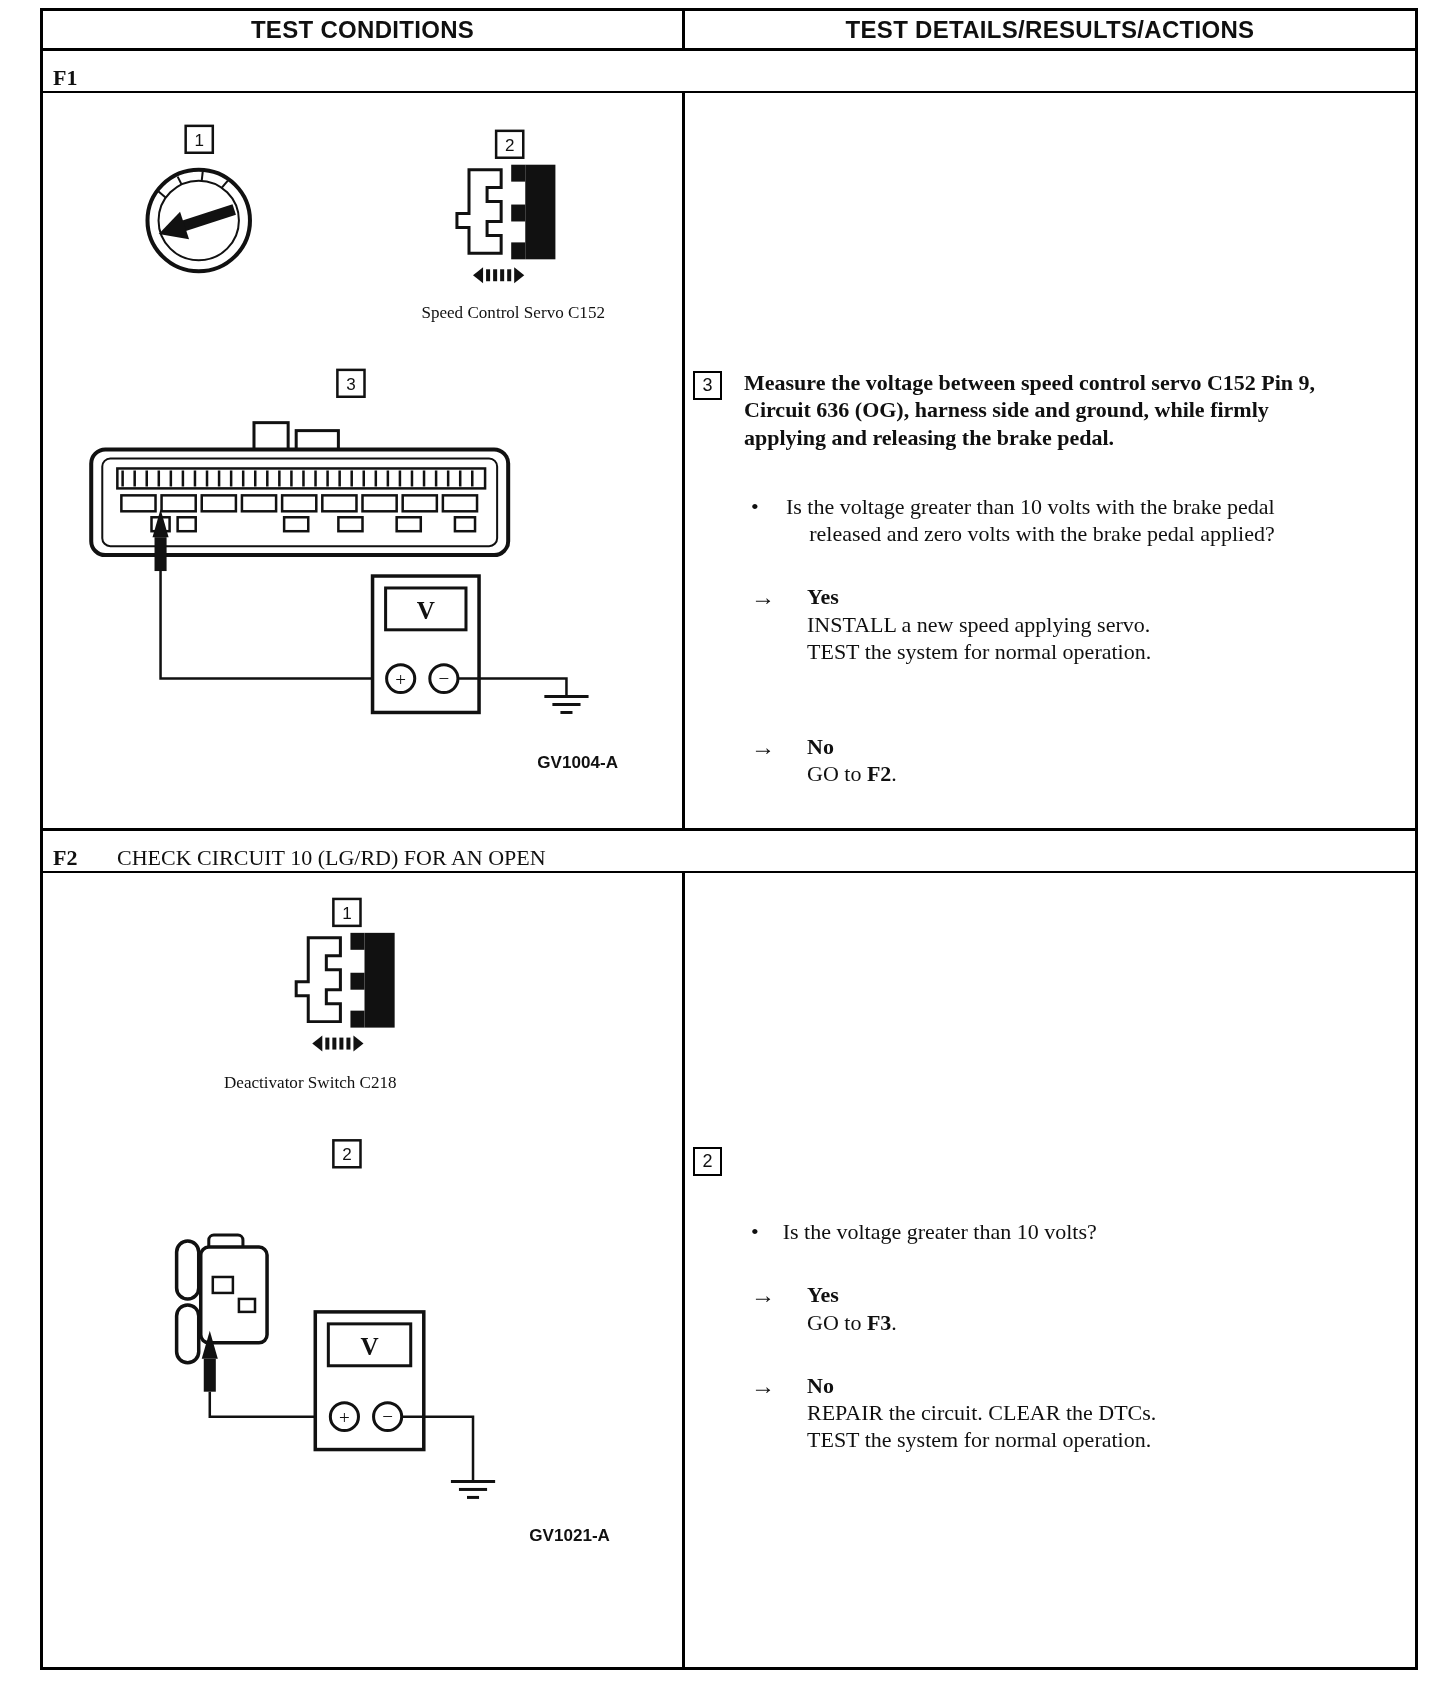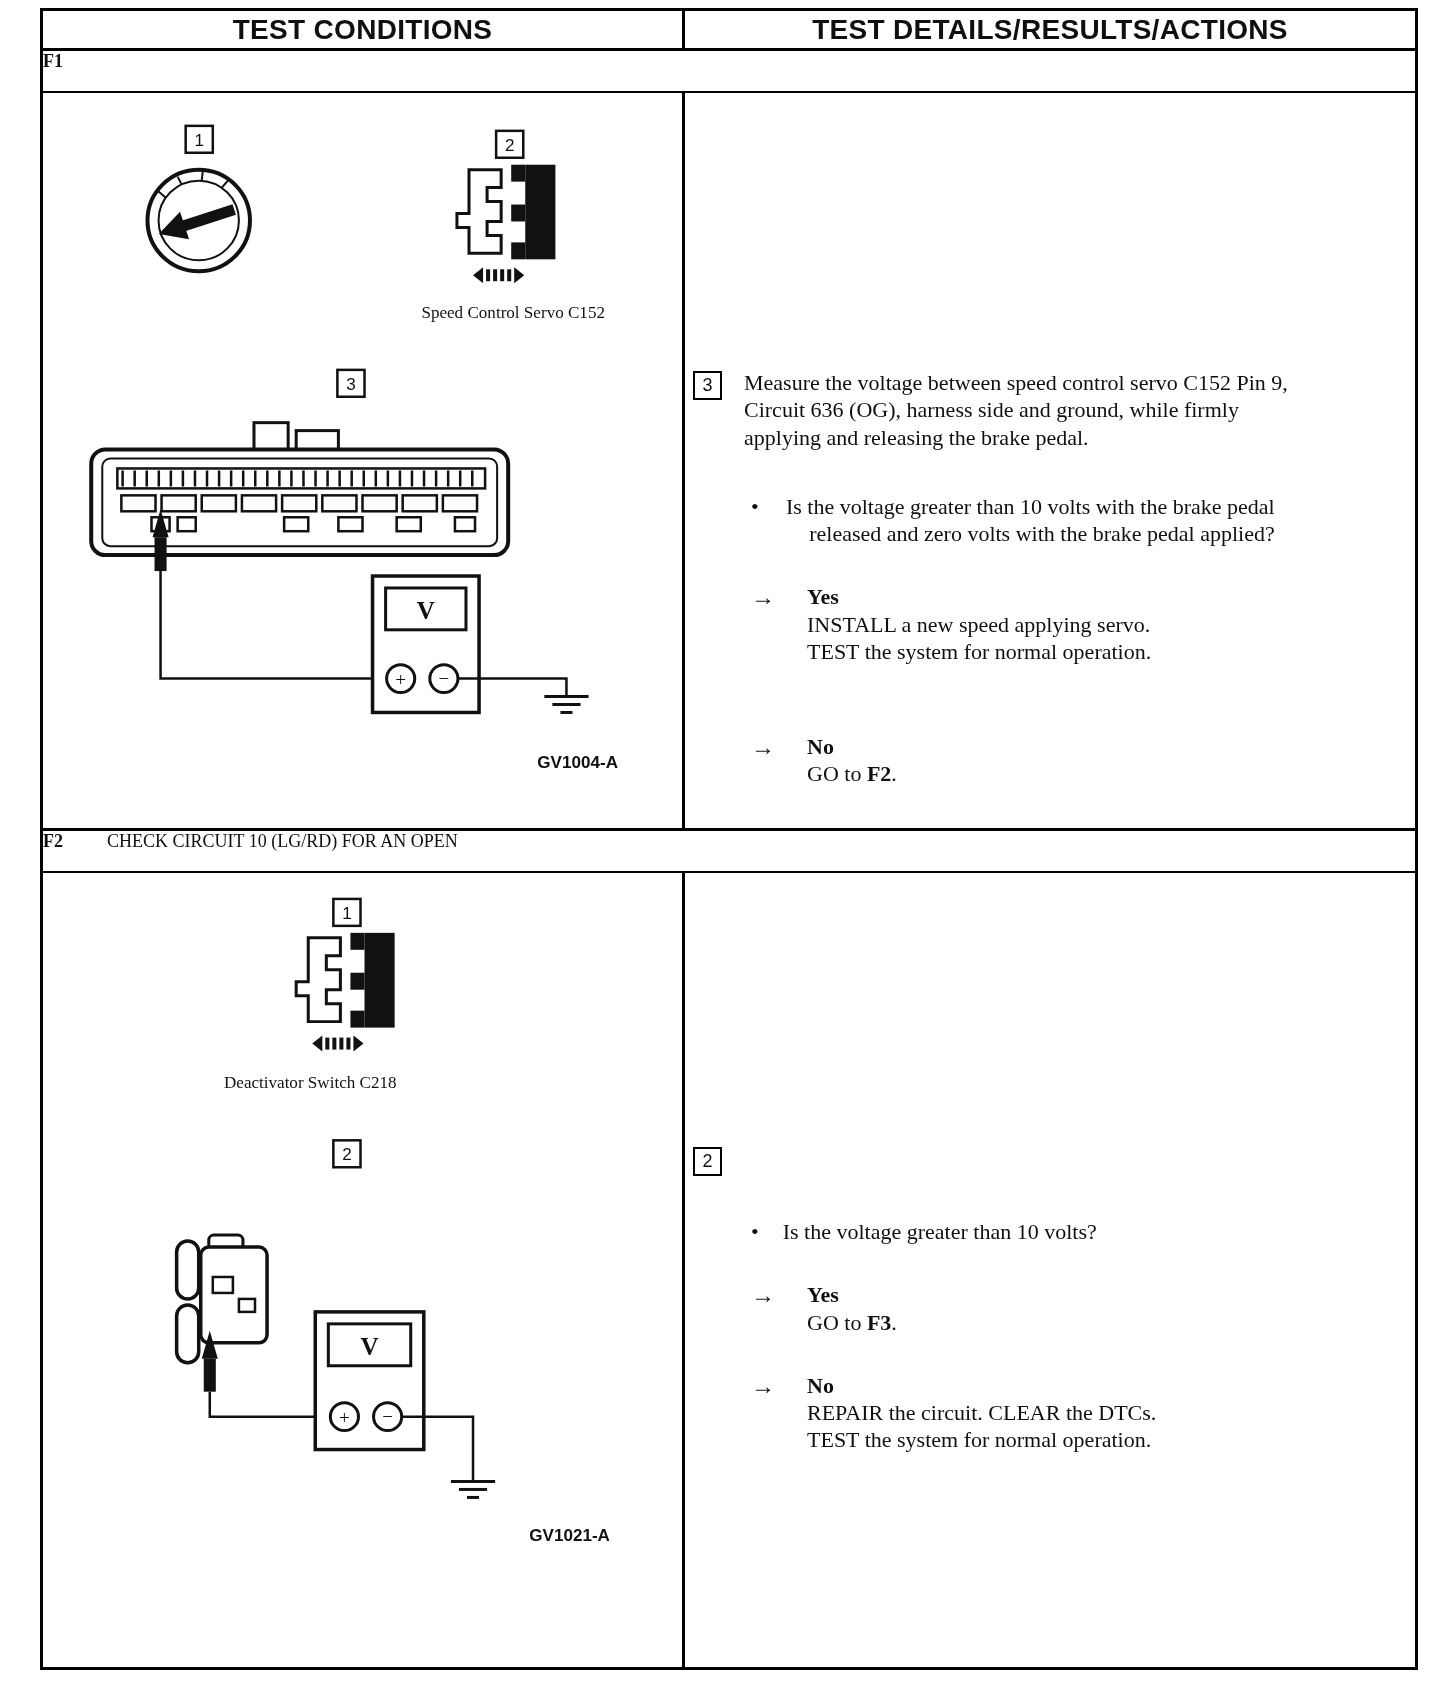--- a/index.html
+++ b/index.html
@@ -8,45 +8,45 @@
   .page {
     position: relative; width: 1456px; height: 1684px;
     font-family: "Liberation Serif", serif; color: #101010; background: #fff;
   }
   .doc {
     position: absolute; left: 40px; top: 8px; width: 1378px; height: 1662px;
     border: 3px solid #000; display: flex; flex-direction: column; background: #fff;
   }
   .header-row { display: flex; flex: 0 0 auto; height: 40px; border-bottom: 3px solid #000; }
   .hcell {
-    font-family: "Liberation Sans", sans-serif; font-weight: 700; font-size: 28px;
+    font-family: "Liberation Sans", sans-serif; font-weight: 700; font-size: 24px;
     display: flex; align-items: center; justify-content: center; letter-spacing: 0.3px;
   }
   .hcell.left { width: 642px; border-right: 3px solid #000; }
   .hcell.right { flex: 1; text-align: center; }
   .section-bar {
     flex: 0 0 auto; height: 42px; border-bottom: 2px solid #000;
-    display: flex; align-items: flex-start; font-size: 18px;
+    display: flex; align-items: flex-end; padding-left: 10px; font-size: 22px;
   }
   .section-bar .sec-id { font-weight: 700; width: 64px; }
   .body-row { display: flex; flex: 0 0 auto; border-bottom: 3px solid #000; }
   .body-row.f1 { height: 738px; }
   .body-row.f2 { flex: 1; border-bottom: none; }
   .cell-left { width: 642px; border-right: 3px solid #000; position: relative; }
   .cell-left svg.fig { position: absolute; left: 0; top: 0; width: 100%; height: 100%; }
   .cell-right { flex: 1; font-size: 22px; line-height: 1.24; }
   .cell-right.f1 { padding: 276px 28px 0 8px; }
   .cell-right.f2 { padding: 272px 28px 0 8px; }
   .step { display: flex; gap: 22px; }
   .step-num {
     flex: 0 0 auto; width: 29px; height: 29px; border: 2px solid #000; margin-top: 2px;
     display: flex; align-items: center; justify-content: center;
     font-family: "Liberation Sans", sans-serif; font-size: 18px;
   }
-  .step-text { flex: 1; max-width: 575px; }
+  .step-text { flex: 1; max-width: 575px; font-weight: bold; }
   .question { display: flex; gap: 24px; margin-top: 42px; padding-left: 58px; }
   .q-text { max-width: 492px; text-align: right; }
   .result { display: flex; gap: 26px; margin-top: 36px; padding-left: 58px; }
   .result.gap-large { margin-top: 68px; }
   .result .arrow { font-size: 24px; width: 30px; flex: 0 0 auto; }
   .result-label { font-weight: 700; }
   .result-line b { font-weight: 700; }
 </style>
 </head>
 <body>

